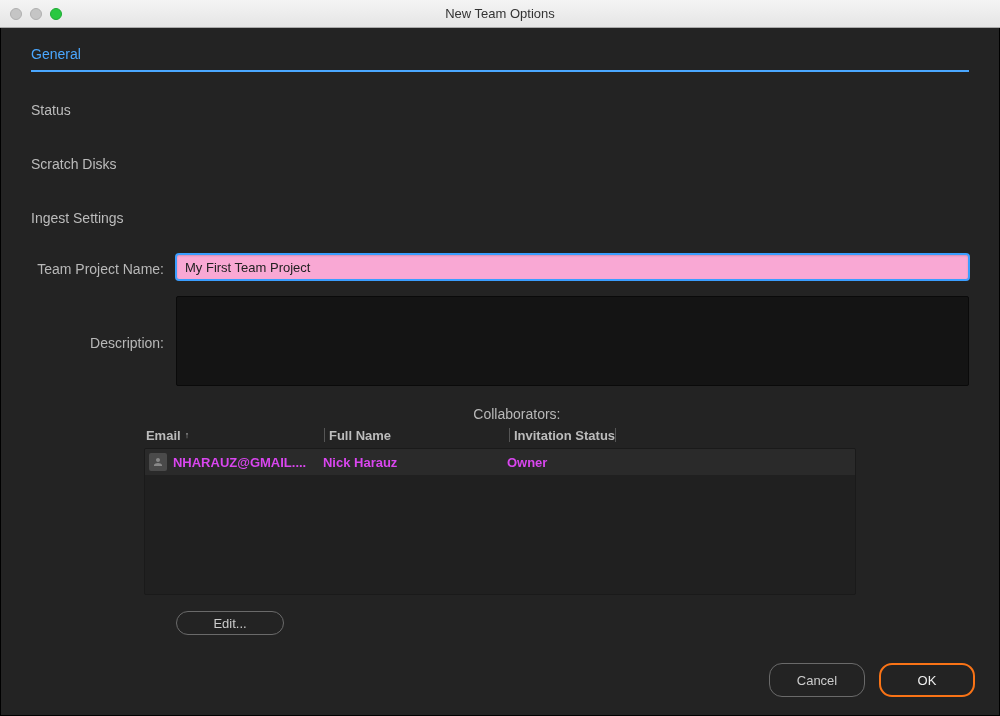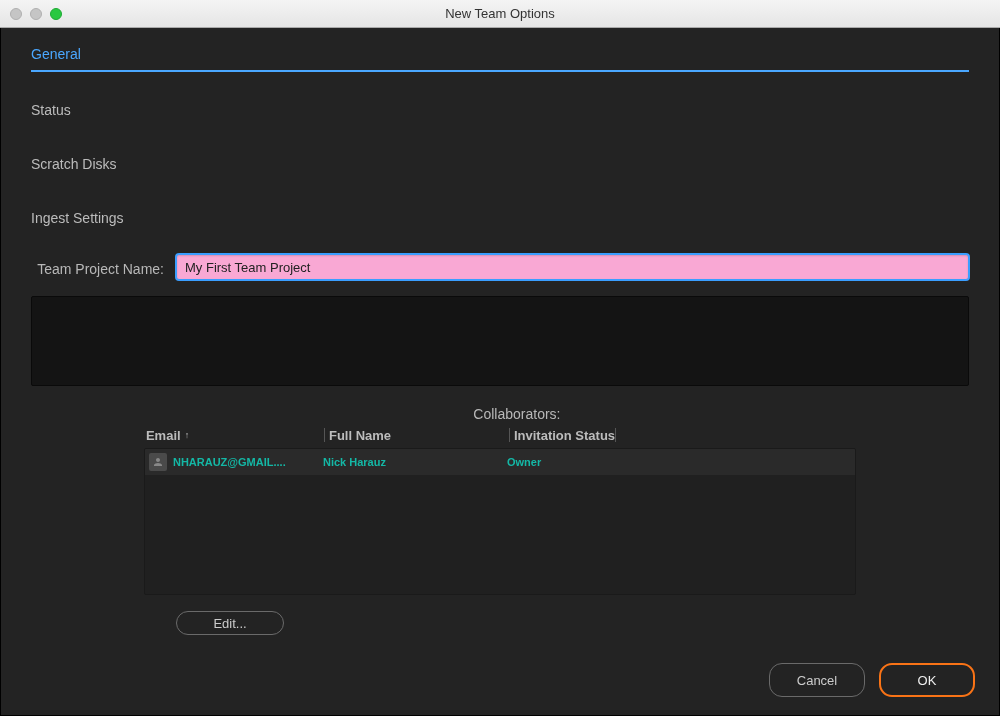--- a/index.html
+++ b/index.html
@@ -143,22 +143,22 @@
       background: #202020;
       border: 1px solid #1a1a1a;
       border-radius: 2px;
       overflow: hidden;
     }
     .collab-row {
       display: flex;
       height: 26px;
       align-items: center;
       background: #2a2a2a;
-      color: #14b8a6;
-      font-size: 11px;
+      color: #d946ef;
+      font-size: 13px;
       padding-left: 4px;
     }
     .user-icon {
       width: 18px;
       height: 18px;
       background: #4a4a4a;
       border-radius: 2px;
       margin-right: 6px;
       display: flex;
       align-items: center;
@@ -239,20 +239,21 @@
   </div>
 
   <div class="content">
 
     <div class="form-row">
       <div class="label">Team Project Name:</div>
       <input class="name-input" type="text" value="My First Team Project" style="">
     </div>
 
     <div class="form-row">
+      <div class="label">Description:</div>
       <textarea class="description-box" style=""></textarea>
     </div>
 
     <div class="form-row collab-section" style="flex:1; margin-bottom:0;">
       <div class="label">Collaborators:</div>
       <div style="flex:1; display:flex; flex-direction:column;font-weight:bold;">
         <div class="collab-header">
           <div class="col-email">
             <span>Email</span>
             <span class="sort-arrow">↑</span>

